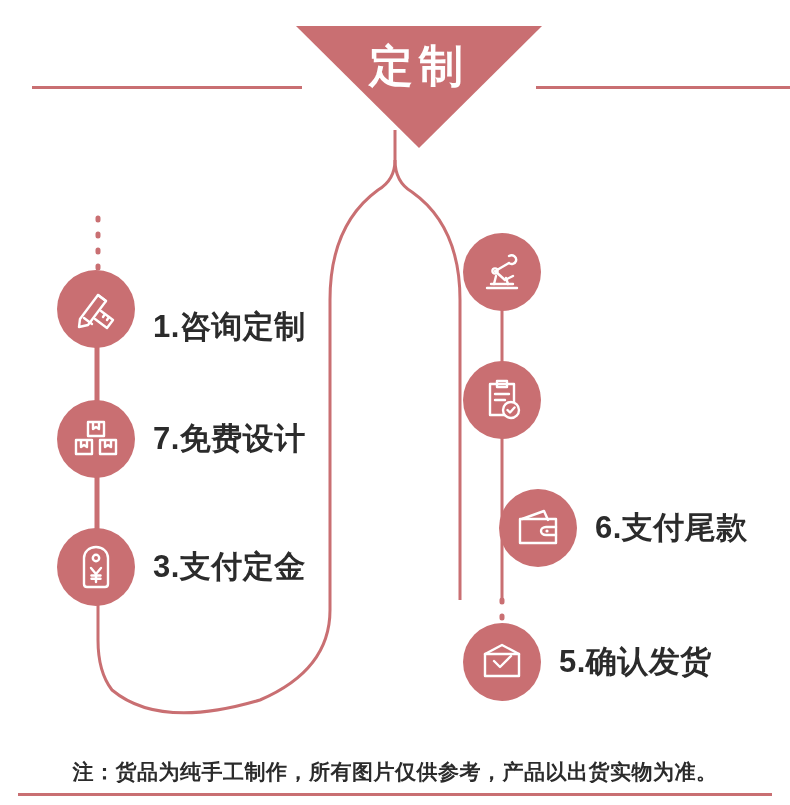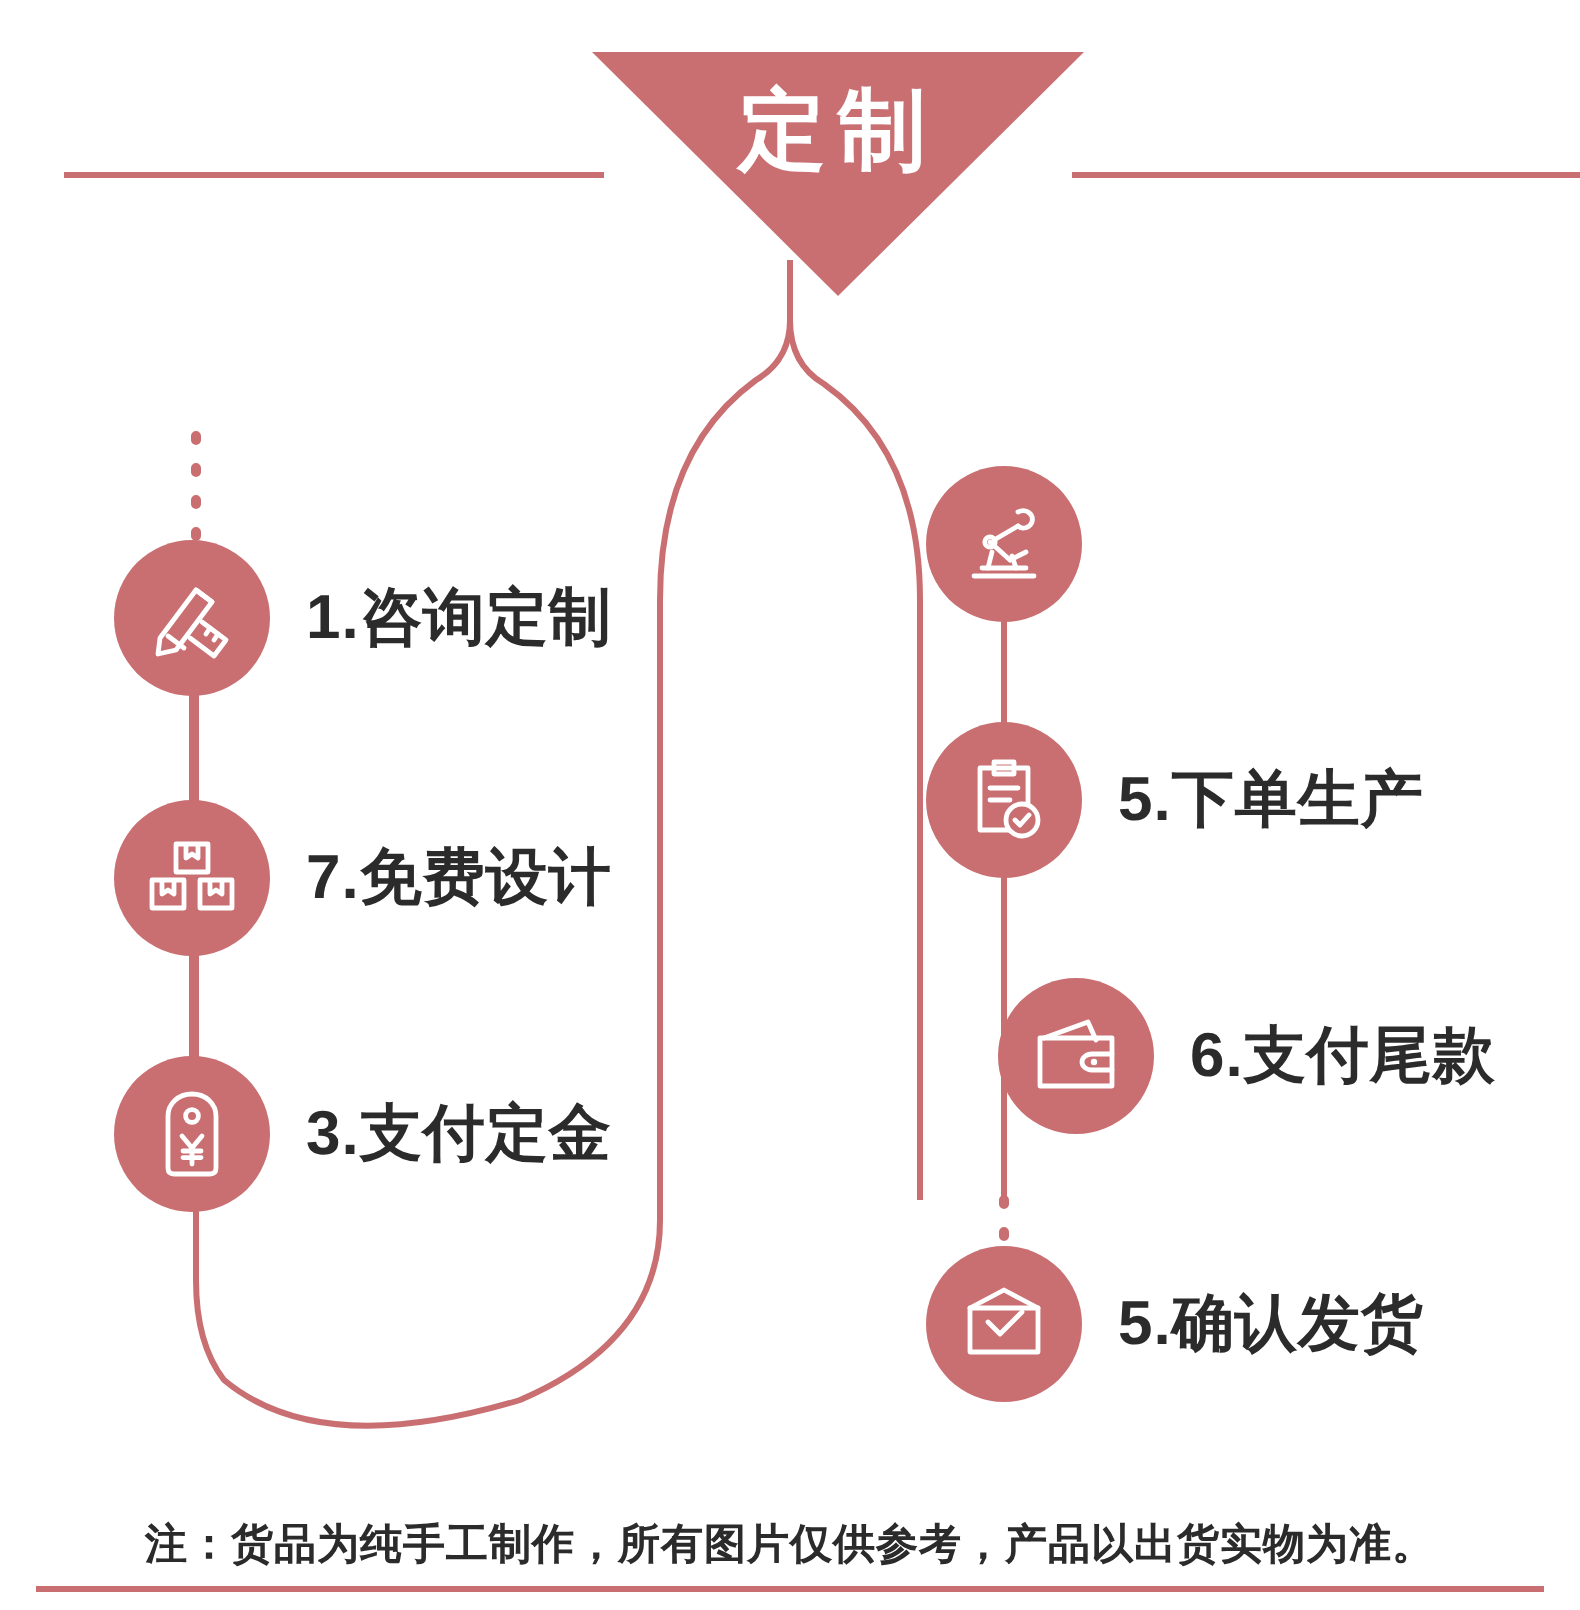--- a/index.html
+++ b/index.html
@@ -91,21 +91,21 @@
   .step-label {
     margin-left: 18px;
     font-size: 31px;
     font-weight: bold;
     color: #2b2b2b;
     white-space: nowrap;
     letter-spacing: 0.5px;
   }
 
   
-  #step-1 { left: 57px; top: 270px; }
+  #step-1 { left: 57px; top: 270px; align-items: flex-end; }
   #step-2 { left: 57px; top: 400px; }
   #step-3 { left: 57px; top: 528px; }
   
   #step-4 { left: 463px; top: 233px; }
   #step-5 { left: 463px; top: 361px; }
   #step-6 { left: 463px; top: 489px; padding-left: 36px; }
   #step-7 { left: 463px; top: 623px; }
 
   
   #footer-note {
@@ -229,21 +229,20 @@
       <g fill="none" stroke="#ffffff" stroke-width="2.4" stroke-linejoin="round" stroke-linecap="round">
         <path d="M9 7 L33 7 L33 38 L9 38 Z"></path>
         <path d="M16 4 L26 4 L26 10 L16 10 Z"></path>
         <path d="M14 17 L28 17"></path>
         <path d="M14 23 L24 23"></path>
         <circle cx="30" cy="33" r="8" fill="#c96f72"></circle>
         <path d="M26.5 33 L29 35.5 L33.5 30.5"></path>
       </g>
     </svg>
   </div>
-  <div class="step-label">5.下单生产</div>
 </div>
 
 <div class="step" id="step-6">
   <div class="step-badge">
     <svg width="48" height="42" viewBox="0 0 48 42">
       <g fill="none" stroke="#ffffff" stroke-width="2.4" stroke-linejoin="round" stroke-linecap="round">
         <path d="M8 12 L30 4 L34 13"></path>
         <path d="M6 12 L42 12 L42 36 L6 36 Z"></path>
         <path d="M42 20 L32 20 C29 20 27 22 27 24 C27 26 29 28 32 28 L42 28"></path>
         <circle cx="33" cy="24" r="1.6" fill="#ffffff" stroke="none"></circle>

